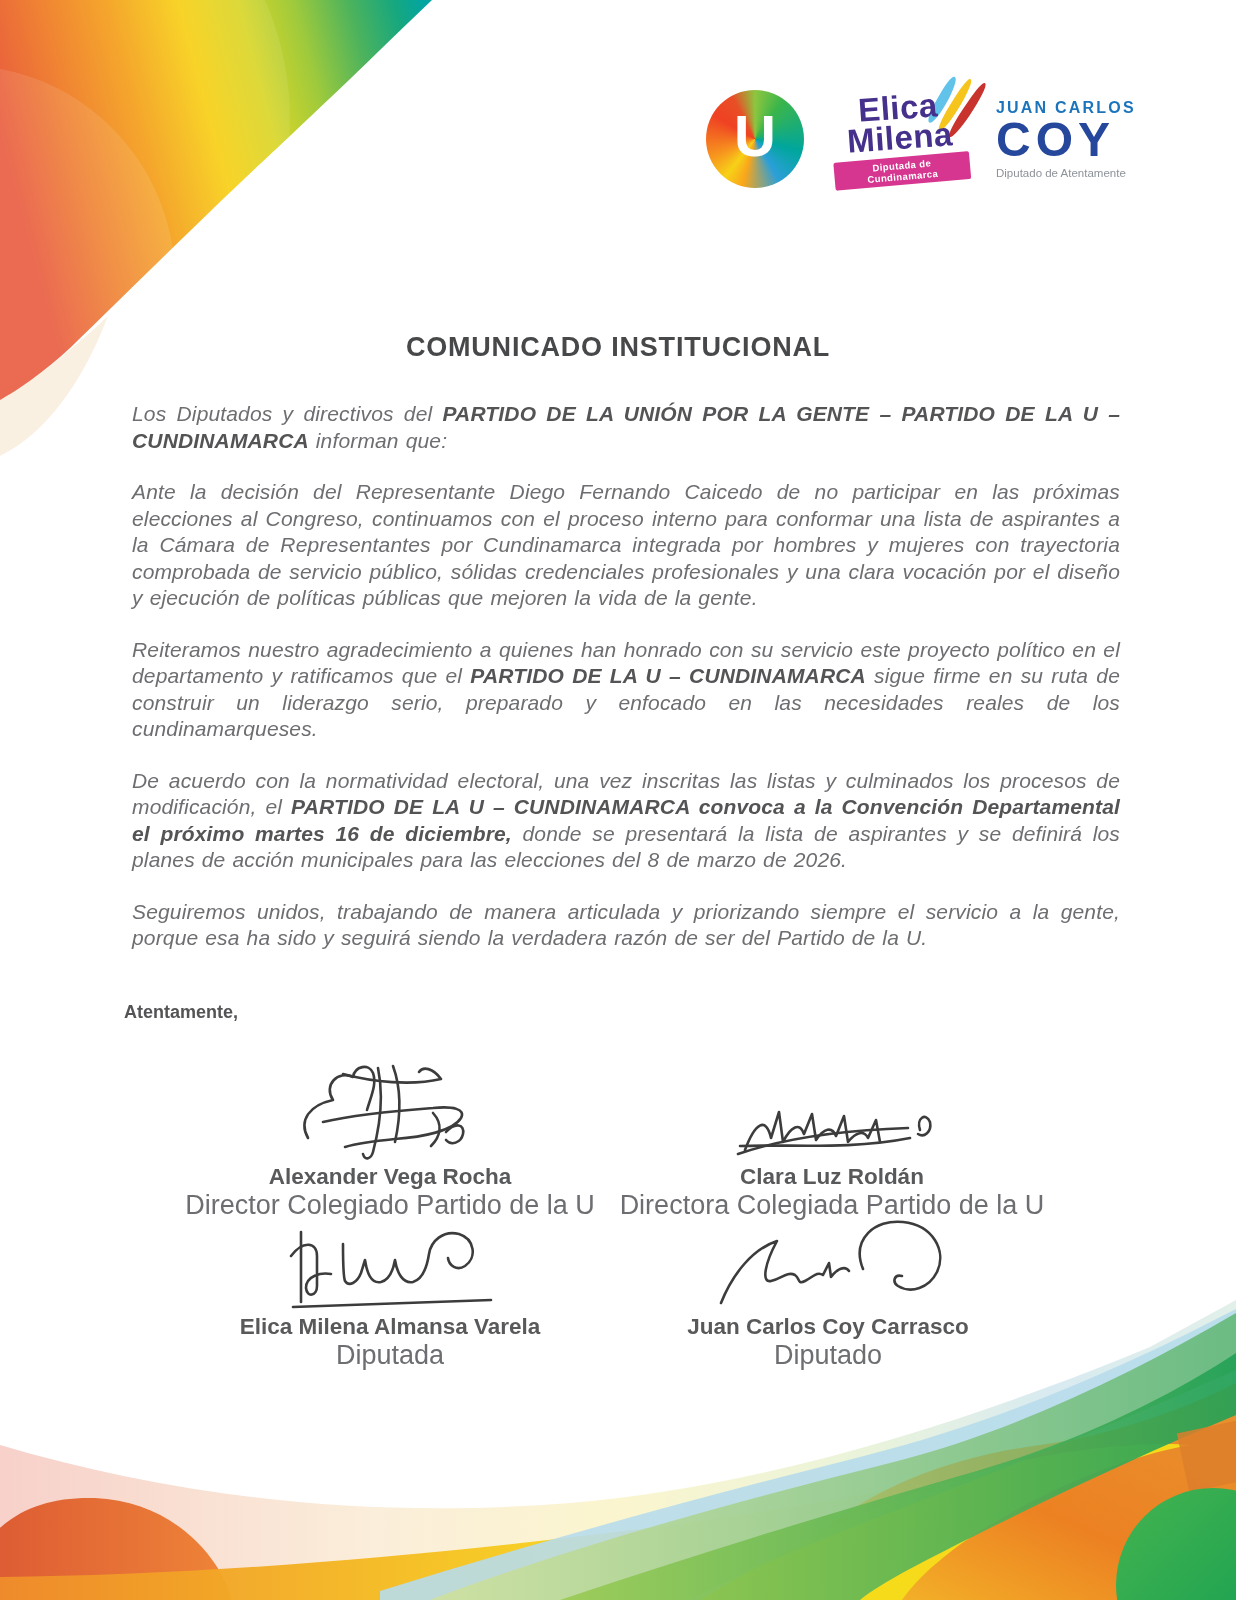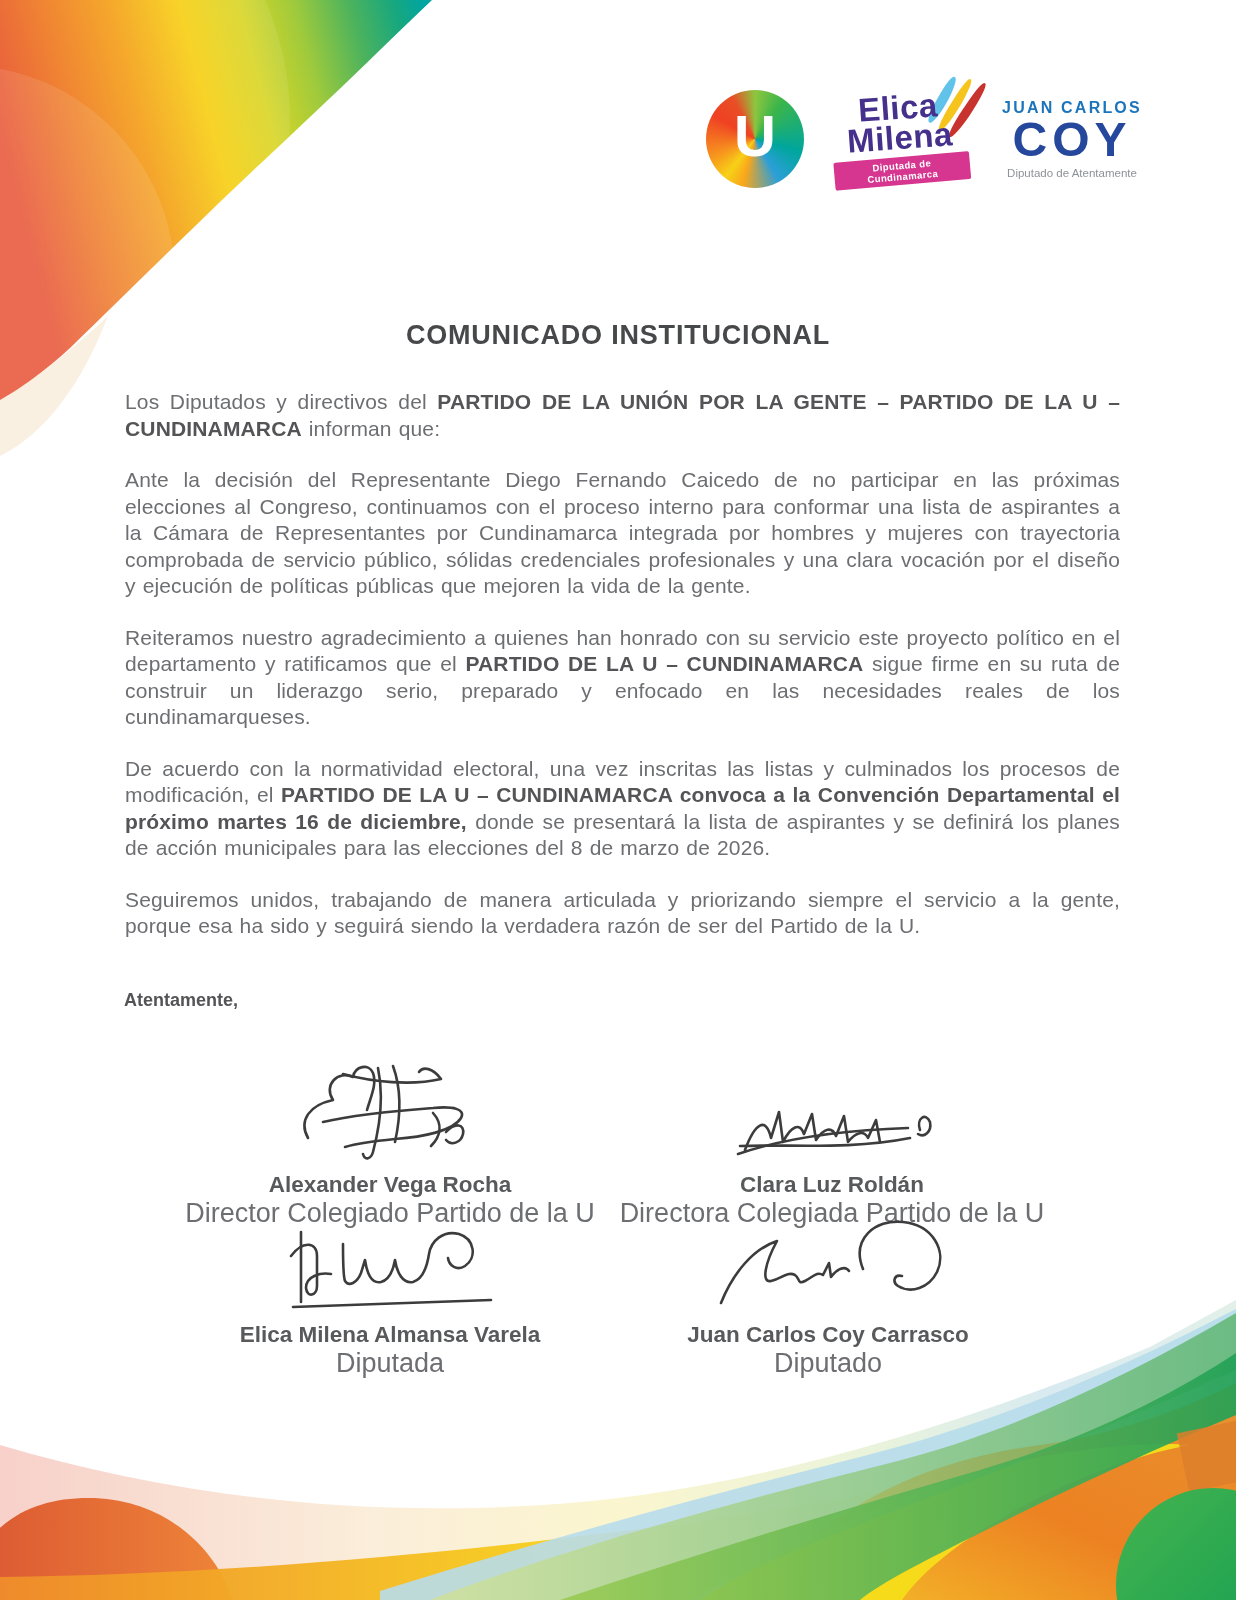--- a/index.html
+++ b/index.html
@@ -42,47 +42,47 @@
   .elica-ribbon{
     display:inline-block;background:var(--ribbon-pink,#d6368f);color:#fff;
     font-size:9.5px;font-weight:700;letter-spacing:0.4px;
     padding:3px 7px 2.5px;border-radius:2px;margin-top:3px;
     position:relative;z-index:2;transform:rotate(-1deg);
   }
   .brush{position:absolute;border-radius:40% 60% 50% 50%;z-index:1;}
   .brush.b1{width:10px;height:52px;background:#62c3ea;right:18px;top:-16px;transform:rotate(34deg);}
   .brush.b2{width:9px;height:60px;background:#f5c41d;right:6px;top:-14px;transform:rotate(36deg);}
   .brush.b3{width:9px;height:64px;background:#c8332e;right:-6px;top:-10px;transform:rotate(38deg);}
-  .coy-logo{text-align:center;width:152px;}
+  .coy-logo{width:152px;}
   .coy-top{color:var(--coy-blue,#1c75bc);font-weight:700;font-size:16px;letter-spacing:2.2px;white-space:nowrap;}
   .coy-big{color:var(--coy-navy,#25479c);font-weight:800;font-size:48px;line-height:0.95;letter-spacing:5px;}
   .coy-sub{color:var(--coy-gray,#8d9298);font-size:11.5px;margin-top:4px;white-space:nowrap;}
 
   
   .content{position:absolute;left:116px;right:116px;top:320px;}
   .doc-title{
     text-align:center;font-weight:700;font-size:27px;letter-spacing:0.8px;
-    color:var(--ink,#47484a);margin:0 0 38px 0;
+    color:var(--ink,#47484a);margin:12px 0 38px 0;
   }
   .para{
     text-align:justify;text-justify:inter-word;
     font-size:21px;line-height:26.5px;letter-spacing:0.15px;word-spacing:1px;
-    color:var(--body,#6d6e71);margin:0 0 25px 9px;
+    color:var(--body,#6d6e71);margin:0 0 25px 16px;font-style:italic;
   }
   .para strong{font-weight:700;color:var(--body-bold,#545457);}
   .closing{
     font-weight:700;font-size:18px;color:var(--body-bold,#545457);
     margin-top:50px;padding-left:8px;
   }
 
   
   .sig-block{position:absolute;width:460px;text-align:center;}
   .sig-art{height:102px;display:flex;align-items:flex-end;justify-content:center;}
   .sig-art svg{display:block;}
-  .sig-name{font-weight:700;font-size:22.5px;color:var(--name,#58595b);margin-top:12px;}
+  .sig-name{font-weight:700;font-size:22.5px;color:var(--name,#58595b);margin-top:4px;}
   .sig-role{font-size:27px;color:var(--body,#6d6e71);margin-top:0;}
   .sb1{left:160px;top:1058px;}
   .sb2{left:602px;top:1058px;}
   .sb3{left:160px;top:1208px;}
   .sb4{left:598px;top:1208px;}
   .sig-stroke{fill:none;stroke:#3c3c3c;stroke-width:2.6;stroke-linecap:round;stroke-linejoin:round;}
 </style>
 </head>
 <body>
 

